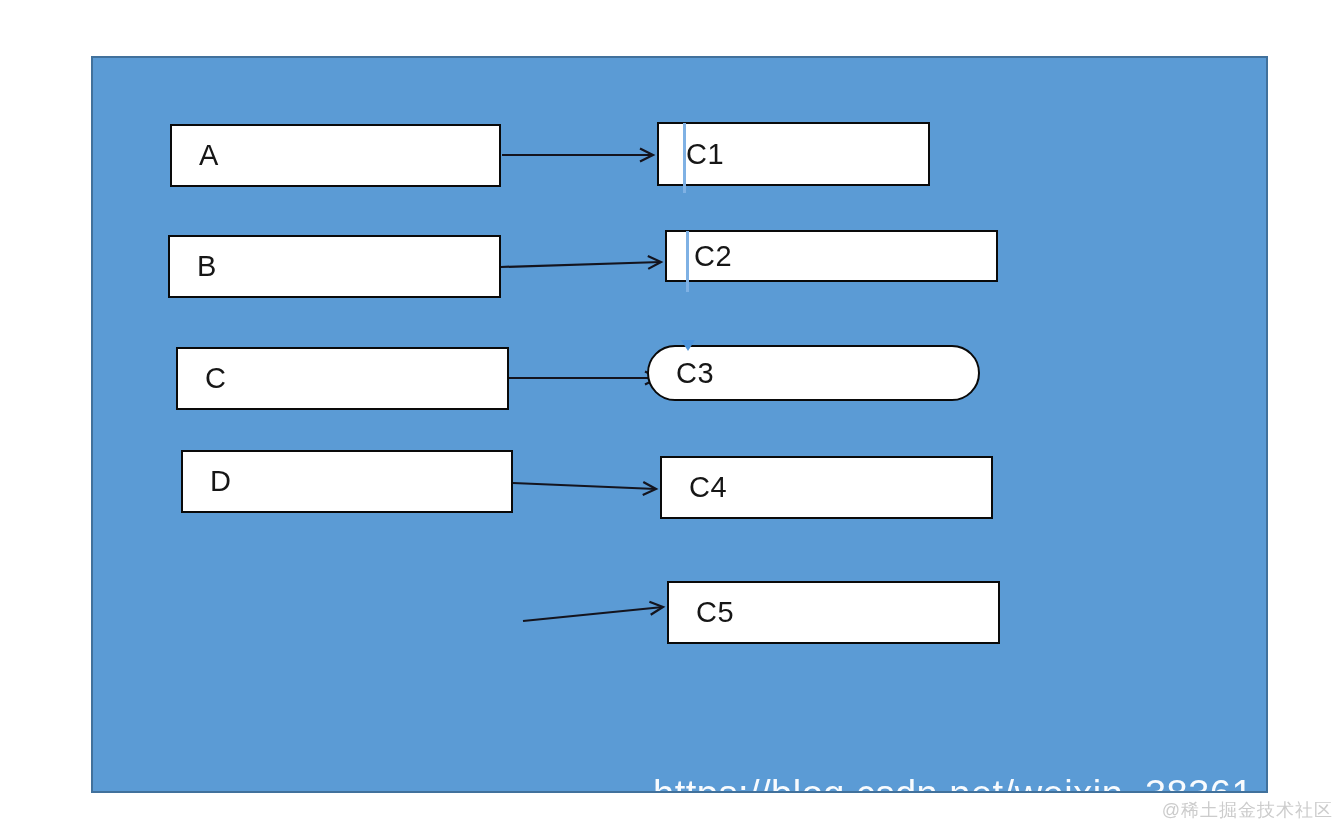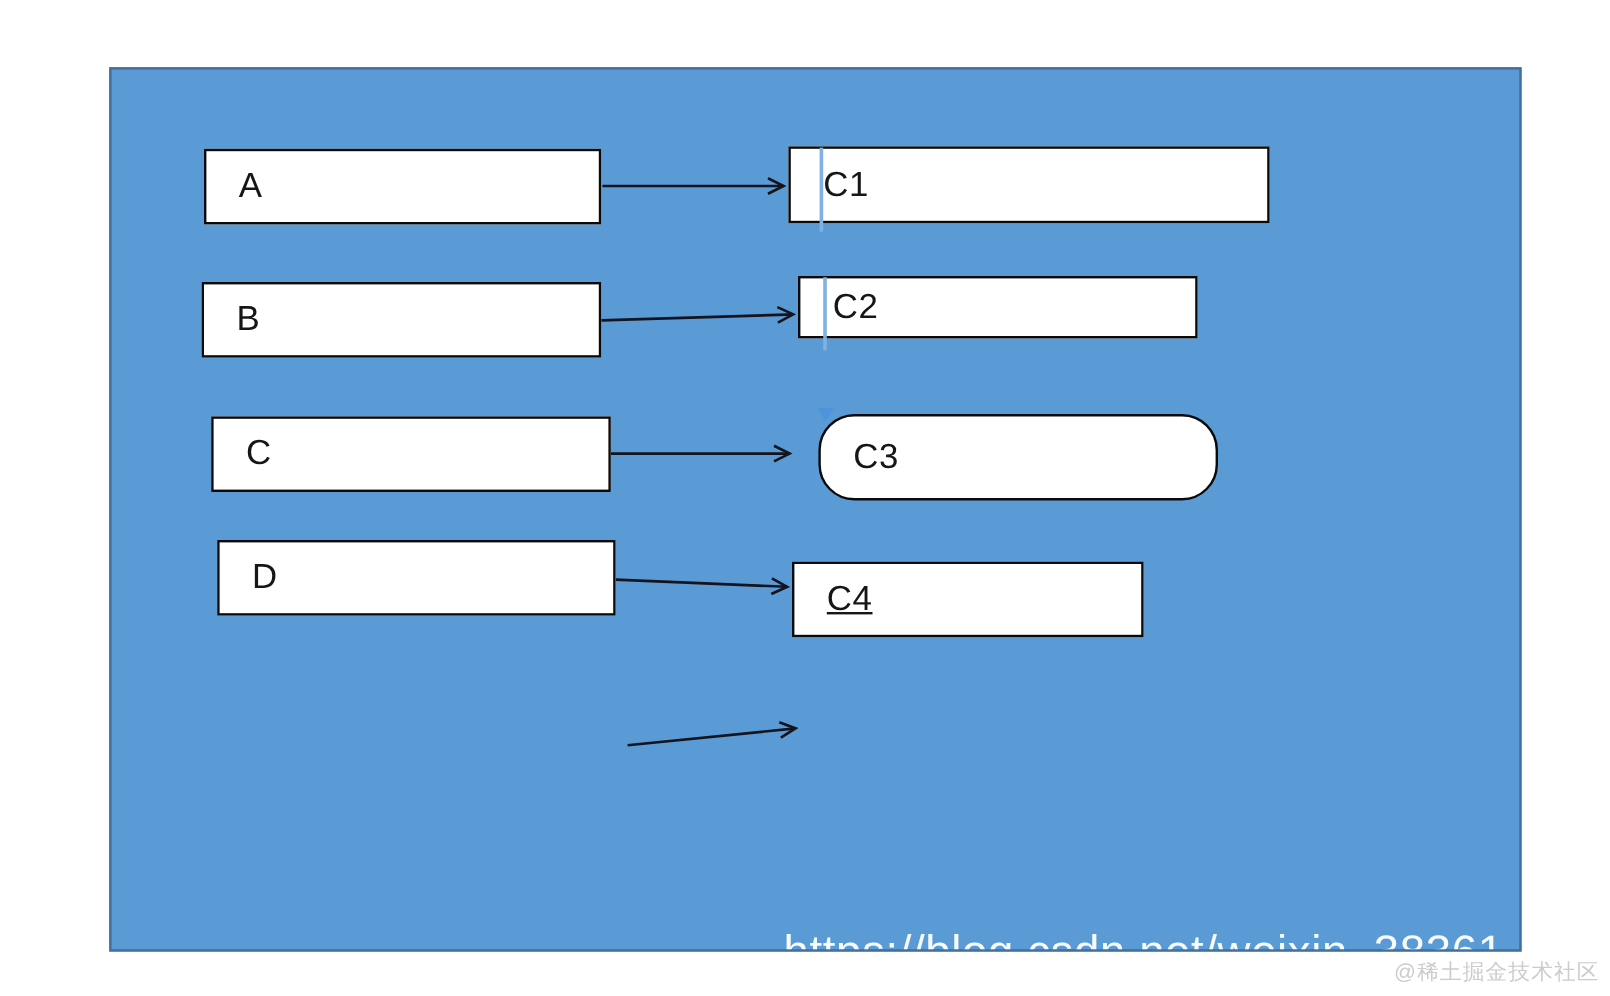--- a/index.html
+++ b/index.html
@@ -41,24 +41,24 @@
   .node .label {
     padding-left: 27px;
   }
   
   .node-a   { left: 77px;  top: 66px;  width: 331px; height: 63px; }
   .node-b   { left: 75px;  top: 177px; width: 333px; height: 63px; }
   .node-c   { left: 83px;  top: 289px; width: 333px; height: 63px; }
   .node-d   { left: 88px;  top: 392px; width: 332px; height: 63px; }
   .node-ehi { left: 79px;  top: 530px; width: 351px; height: 62px; }
   
-  .node-c1  { left: 564px; top: 64px;  width: 401px; height: 64px; }
+  .node-c1  { left: 564px; top: 64px;  width: 273px; height: 64px; }
   .node-c2  { left: 572px; top: 172px; width: 333px; height: 52px; }
-  .node-c3  { left: 589px; top: 287px; width: 333px; height: 72px; border-radius: 30px; }
-  .node-c4  { left: 567px; top: 410px; width: 293px; height: 63px; text-decoration: underline; }
+  .node-c3  { left: 554px; top: 287px; width: 333px; height: 56px; border-radius: 30px; }
+  .node-c4  { left: 567px; top: 398px; width: 333px; height: 63px; }
   .node-c5  { left: 574px; top: 523px; width: 333px; height: 63px; }
 
   .edges-svg {
     position: absolute;
     left: 0; top: 0;
     width: 1173px; height: 733px;
     pointer-events: none;
   }
 
   
@@ -137,20 +137,23 @@
     </div>
     <div class="node node-c2">
       <span class="label">C2</span>
     </div>
     <div class="node node-c3">
       <span class="label">C3</span>
     </div>
     <div class="node node-c4">
       <span class="label">C4</span>
     </div>
+    <div class="node node-c5">
+      <span class="label">C5</span>
+    </div>
 
     <div class="caret-line caret-line-c1"></div>
     <div class="caret-line caret-line-c2"></div>
     <div class="caret-v"></div>
 
     <div class="url-watermark">https://blog.csdn.net/weixin_38361</div>
   </div>
 
   <div class="community-watermark">@稀土掘金技术社区</div>
 </div>

